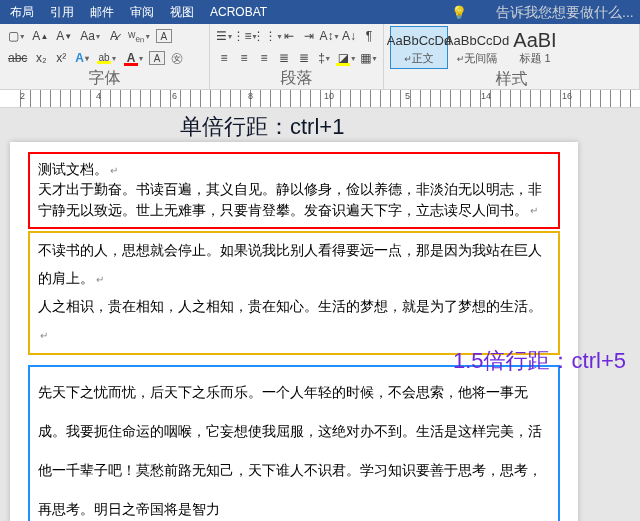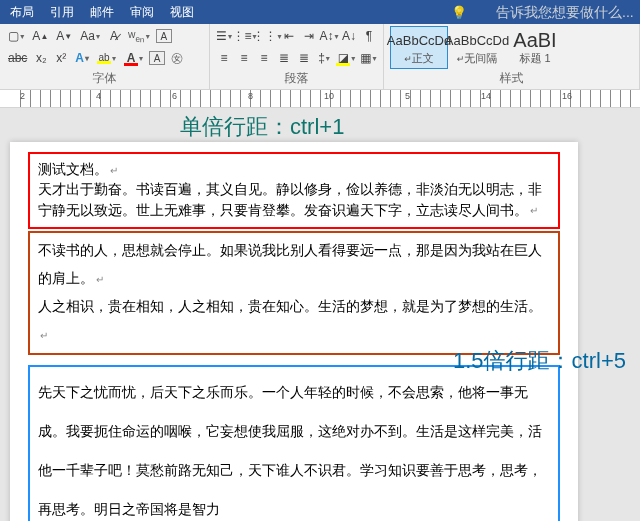--- a/index.html
+++ b/index.html
@@ -9,56 +9,57 @@
   .ribbon-tabs .tellme { margin-left: auto; display: flex; align-items: center; opacity: 0.9; }
   .ribbon-tabs .tellme input { background: transparent; border: none; color: #eab308; font-size: 14px; width: 140px; margin-left: 24px; }
   .ribbon-tabs .tellme input::placeholder { color: #ddd; }
   .bulb { margin-right: 4px; font-size: 13px; }
   .ribbon-body { display: flex; background: #f1f1f1; border-bottom: 1px solid #d4d4d4; height: 66px; }
   .group { border-right: 1px solid #d4d4d4; padding: 2px 6px 0 6px; display: flex; flex-direction: column; justify-content: space-between; }
   .group-rows { display: flex; flex-direction: column; gap: 2px; }
   .row { display: flex; align-items: center; gap: 4px; }
   .btn { display: inline-flex; align-items: center; justify-content: center; min-width: 16px; height: 20px; padding: 0 2px; color: #444; font-size: 12px; cursor: pointer; }
   .caret { font-size: 8px; color: #666; margin-left: 1px; }
-  .group-label { text-align: center; font-size: 12px; color: #666; padding-bottom: 2px; }
+  .group-label { text-align: center; font-size: 16px; color: #666; padding-bottom: 2px; }
   .styles { display: flex; align-items: stretch; }
   .style-box { width: 58px; border: 1px solid transparent; padding: 2px 2px; text-align: center; cursor: pointer; display: flex; flex-direction: column; justify-content: center; }
   .style-box.sel { border: 1px solid #2a8dd4; background: #cde6f7; }
   .style-prev { font-size: 13px; color: #333; height: 22px; display: flex; align-items: center; justify-content: center; }
   .style-prev.big { font-size: 20px; font-weight: 500; }
   .style-name { font-size: 11px; color: #555; }
   .ruler { height: 18px; background: #fff; border-bottom: 1px solid #d4d4d4; position: relative; overflow: hidden; }
   .ruler .ticks { position: absolute; left: 20px; right: 0; top: 0; bottom: 0; background: repeating-linear-gradient(to right, #888 0, #888 1px, transparent 1px, transparent 10px); }
   .ruler .nums { position: absolute; left: 20px; top: 1px; font-size: 9px; color: #555; display: flex; gap: 71px; }
   .canvas { background: #e6e6e6; height: 413px; position: relative; overflow: hidden; }
   .page { position: absolute; left: 10px; top: 34px; width: 568px; background: #fff; box-shadow: 0 0 6px rgba(0,0,0,.2); padding: 10px 18px 40px 18px; font-family: SimSun, serif; font-size: 14px; color: #000; }
   .anno { position: absolute; font-family: SimHei, sans-serif; font-size: 22px; }
-  .anno.red { color: #0f766e; }
-  .anno.green { color: #0369a1; }
+  .anno.red { color: #0f172a; }
+  .anno.green { color: #6d28d9; }
   .para { margin: 0; }
   .box-red { border: 2px solid #ff0000; padding: 6px 8px; margin-bottom: 2px; }
-  .box-green { border: 2px solid #c2410c; padding: 4px 8px; margin-bottom: 2px; }
+  .box-green { border: 2px solid #eab308; padding: 4px 8px; margin-bottom: 2px; }
   .box-blue { border: 2px solid #1e90ff; padding: 6px 8px; }
   .ls1 { line-height: 1.45; }
   .ls15 { line-height: 2.0; }
   .ls2 { line-height: 2.8; margin-top: 10px; }
   .dot { color: #888; font-size: 10px; vertical-align: middle; margin-left: 2px; }
   .hlcolor { width: 14px; height: 3px; background: #ffff00; display: block; margin-top: -2px; }
   .fccolor { width: 14px; height: 3px; background: #ff0000; display: block; margin-top: -2px; }
   .shcolor { width: 14px; height: 3px; background: #ffff00; display: block; margin-top: -2px; }
 </style>
 </head>
 <body>
 
 <div class="ribbon-tabs">
   <span class="tab">布局</span>
   <span class="tab">引用</span>
   <span class="tab">邮件</span>
   <span class="tab">审阅</span>
   <span class="tab">视图</span>
+  <span class="tab">ACROBAT</span>
   <span class="tellme">
     <span class="bulb">💡</span>
     <input placeholder="告诉我您想要做什么..." style="">
   </span>
 </div>
 
 <div class="ribbon-body">
 
   <div class="group" style="width:210px">
     <div class="group-rows">

